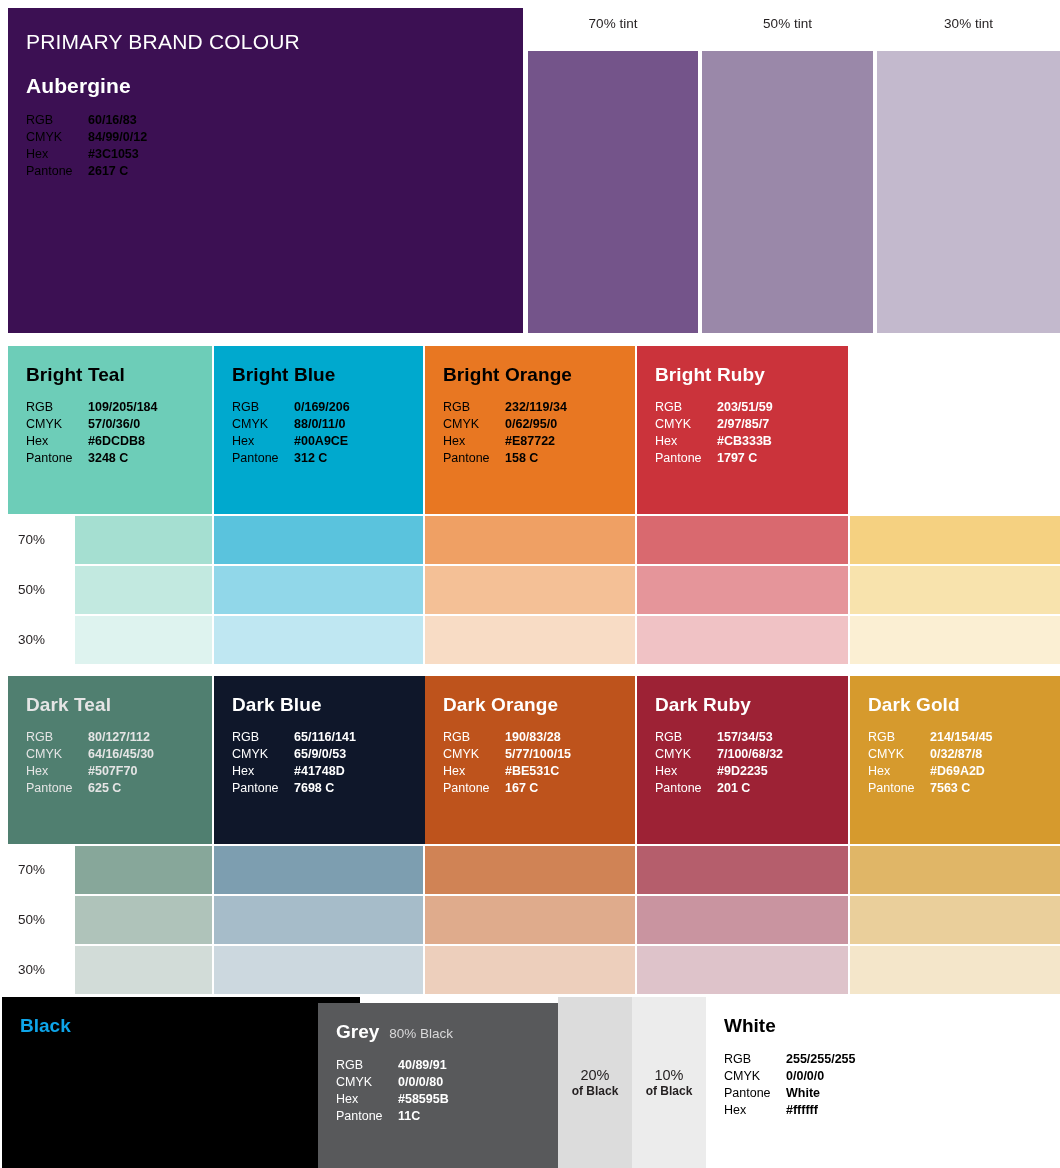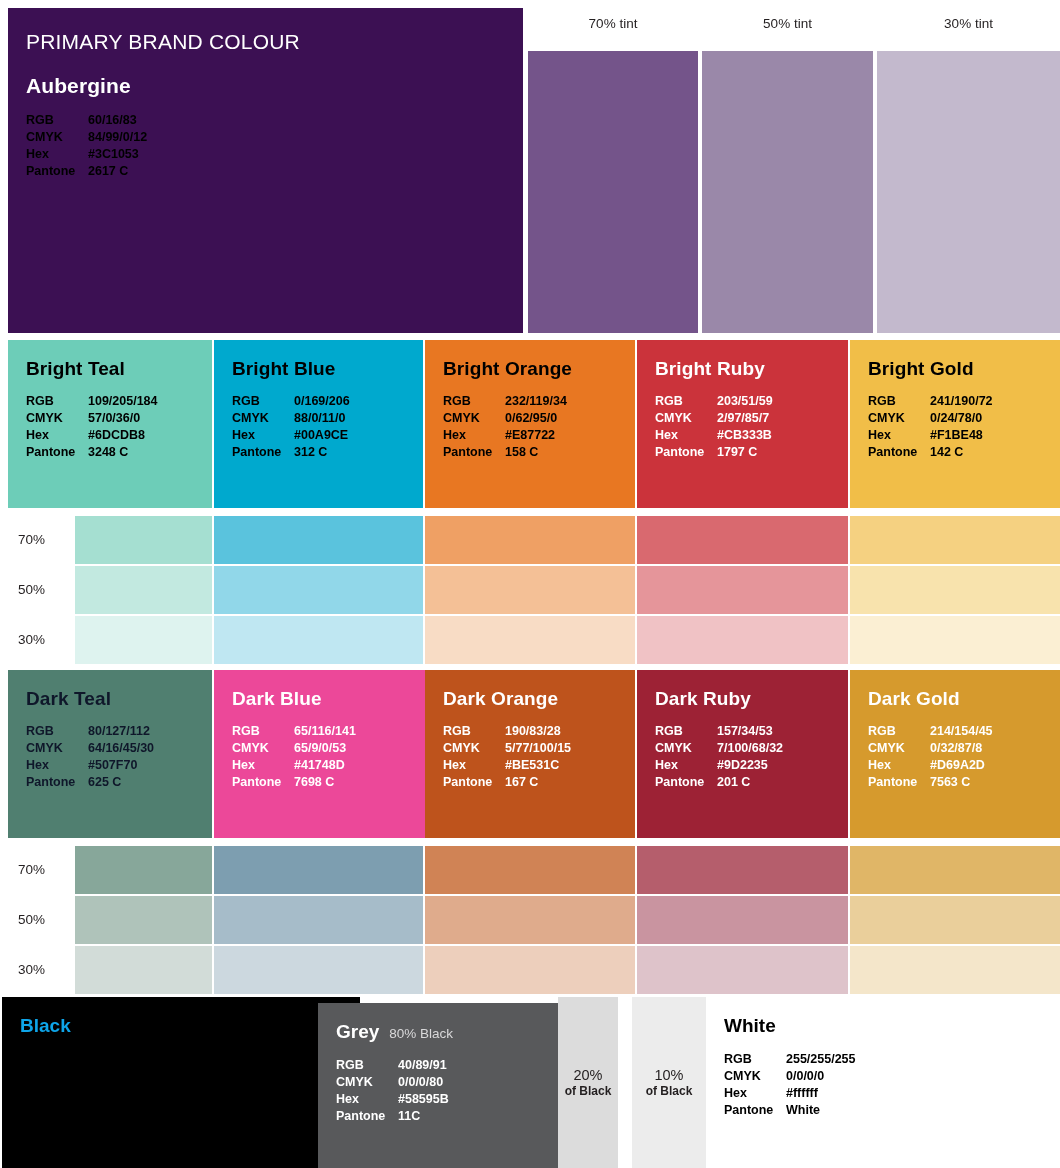--- a/index.html
+++ b/index.html
@@ -45,41 +45,41 @@
     margin: 0 0 14px 0;
     letter-spacing: 0.1px;
   }
 
   
   .spec { font-size: 12.5px; line-height: 17px; }
   .spec-row { display: block; white-space: nowrap; }
   .spec-key {
     display: inline-block;
     width: 62px;
-    font-weight: bold;
+    font-weight: normal;
     vertical-align: top;
   }
   .spec-val { display: inline-block; font-weight: bold; vertical-align: top; }
 
   
   .tint-head {
     position: absolute;
     top: 16px;
     font-size: 13.5px;
     color: #231f20;
     text-align: center;
     font-weight: 400;
   }
   .aub-swatch { position: absolute; top: 51px; height: 282px; }
 
   
   .family { position: absolute; left: 0; width: 1060px; }
   .fam-cell {
     position: absolute;
-    top: 0; height: 168px;
+    top: 6px; height: 168px;
     box-sizing: border-box;
     padding: 18px 12px 0 18px;
   }
   .fam-name {
     font-size: 19px;
     font-weight: bold;
     margin: 0 0 13px 0;
     letter-spacing: 0.1px;
   }
 
@@ -196,29 +196,20 @@
         </div>
         <div class="fam-cell" style="left: 637px; width: 211px; background: rgb(203, 51, 59); color: rgb(255, 255, 255);">
           <div class="fam-name">Bright Ruby</div>
           <div class="spec">
             <span class="spec-row"><span class="spec-key">RGB</span><span class="spec-val">203/51/59</span></span>
             <span class="spec-row"><span class="spec-key">CMYK</span><span class="spec-val">2/97/85/7</span></span>
             <span class="spec-row"><span class="spec-key">Hex</span><span class="spec-val">#CB333B</span></span>
             <span class="spec-row"><span class="spec-key">Pantone</span><span class="spec-val">1797 C</span></span>
           </div>
         </div>
-        <div class="fam-cell" style="left: 850px; width: 210px; background: rgb(241, 190, 72); color: rgb(0, 0, 0);">
-          <div class="fam-name">Bright Gold</div>
-          <div class="spec">
-            <span class="spec-row"><span class="spec-key">RGB</span><span class="spec-val">241/190/72</span></span>
-            <span class="spec-row"><span class="spec-key">CMYK</span><span class="spec-val">0/24/78/0</span></span>
-            <span class="spec-row"><span class="spec-key">Hex</span><span class="spec-val">#F1BE48</span></span>
-            <span class="spec-row"><span class="spec-key">Pantone</span><span class="spec-val">142 C</span></span>
-          </div>
-        </div>
         <div class="tint-row" style="top: 176px; left: 0px; width: 1060px;">
           <div class="tint-label">70%</div>
           <div class="tint-cell" style="left: 75px; width: 137px; background: rgb(165, 223, 209);"></div>
           <div class="tint-cell" style="left: 214px; width: 209px; background: rgb(90, 195, 221);"></div>
           <div class="tint-cell" style="left: 425px; width: 210px; background: rgb(239, 160, 100);"></div>
           <div class="tint-cell" style="left: 637px; width: 211px; background: rgb(217, 105, 111);"></div>
           <div class="tint-cell" style="left: 850px; width: 210px; background: rgb(245, 209, 129);"></div>
         </div>
         <div class="tint-row" style="top: 226px; left: 0px; width: 1060px;">
           <div class="tint-label">50%</div>
@@ -231,30 +222,30 @@
         <div class="tint-row" style="top: 276px; left: 0px; width: 1060px;">
           <div class="tint-label">30%</div>
           <div class="tint-cell" style="left: 75px; width: 137px; background: rgb(222, 243, 239);"></div>
           <div class="tint-cell" style="left: 214px; width: 209px; background: rgb(191, 231, 242);"></div>
           <div class="tint-cell" style="left: 425px; width: 210px; background: rgb(248, 220, 197);"></div>
           <div class="tint-cell" style="left: 637px; width: 211px; background: rgb(240, 194, 197);"></div>
           <div class="tint-cell" style="left: 850px; width: 210px; background: rgb(251, 239, 211);"></div>
         </div>
       </div>
       <div class="family" style="top: 670px; height: 330px;">
-        <div class="fam-cell" style="left: 8px; width: 204px; background: rgb(80, 127, 112); color: #0f172a;">
+        <div class="fam-cell" style="left: 8px; width: 204px; background: rgb(80, 127, 112); color: #e5e5e5;">
           <div class="fam-name">Dark Teal</div>
           <div class="spec">
             <span class="spec-row"><span class="spec-key">RGB</span><span class="spec-val">80/127/112</span></span>
             <span class="spec-row"><span class="spec-key">CMYK</span><span class="spec-val">64/16/45/30</span></span>
             <span class="spec-row"><span class="spec-key">Hex</span><span class="spec-val">#507F70</span></span>
             <span class="spec-row"><span class="spec-key">Pantone</span><span class="spec-val">625 C</span></span>
           </div>
         </div>
-        <div class="fam-cell" style="left: 214px; width: 243px; background: #ec4899; color: rgb(255, 255, 255);">
+        <div class="fam-cell" style="left: 214px; width: 243px; background: #0f172a; color: rgb(255, 255, 255);">
           <div class="fam-name">Dark Blue</div>
           <div class="spec">
             <span class="spec-row"><span class="spec-key">RGB</span><span class="spec-val">65/116/141</span></span>
             <span class="spec-row"><span class="spec-key">CMYK</span><span class="spec-val">65/9/0/53</span></span>
             <span class="spec-row"><span class="spec-key">Hex</span><span class="spec-val">#41748D</span></span>
             <span class="spec-row"><span class="spec-key">Pantone</span><span class="spec-val">7698 C</span></span>
           </div>
         </div>
         <div class="fam-cell" style="left: 425px; width: 210px; background: rgb(190, 83, 28); color: rgb(255, 255, 255);">
           <div class="fam-name">Dark Orange</div>
@@ -323,36 +314,36 @@
         <span class="neutral-name">Grey</span><span class="neutral-sub" id="grey-sub" style="color: rgb(217, 217, 218);">80% Black</span>
       </div>
       <div class="spec">
         <span class="spec-row"><span class="spec-key">RGB</span><span class="spec-val">40/89/91</span></span>
         <span class="spec-row"><span class="spec-key">CMYK</span><span class="spec-val">0/0/0/80</span></span>
         <span class="spec-row"><span class="spec-key">Hex</span><span class="spec-val">#58595B</span></span>
         <span class="spec-row"><span class="spec-key">Pantone</span><span class="spec-val">11C</span></span>
       </div>
     </div>
 
-    <div class="pct-block" id="pct-20" style="left: 558px; width: 60px; background: rgb(220, 220, 220);">
+    <div class="pct-block" id="pct-20" style="left: 558px; width: 74px; background: rgb(220, 220, 220);">
       <span class="pct-big">20%</span>
       <span class="pct-small">of Black</span>
     </div>
 
     <div class="pct-block" id="pct-10" style="left: 632px; width: 74px; background: rgb(236, 236, 236);">
       <span class="pct-big">10%</span>
       <span class="pct-small">of Black</span>
     </div>
 
     <div class="neutral-block" id="white-block" style="left: 706px; width: 314px; background: rgb(255, 255, 255); color: rgb(0, 0, 0);">
       <div>
         <span class="neutral-name">White</span>
       </div>
       <div class="spec">
         <span class="spec-row"><span class="spec-key">RGB</span><span class="spec-val">255/255/255</span></span>
         <span class="spec-row"><span class="spec-key">CMYK</span><span class="spec-val">0/0/0/0</span></span>
+        <span class="spec-row"><span class="spec-key">Pantone</span><span class="spec-val">White</span></span>
         <span class="spec-row"><span class="spec-key">Hex</span><span class="spec-val">#ffffff</span></span>
-        <span class="spec-row"><span class="spec-key">Pantone</span><span class="spec-val">White</span></span>
       </div>
     </div>
 
   </section>
 </div>
 
 </body></html>

